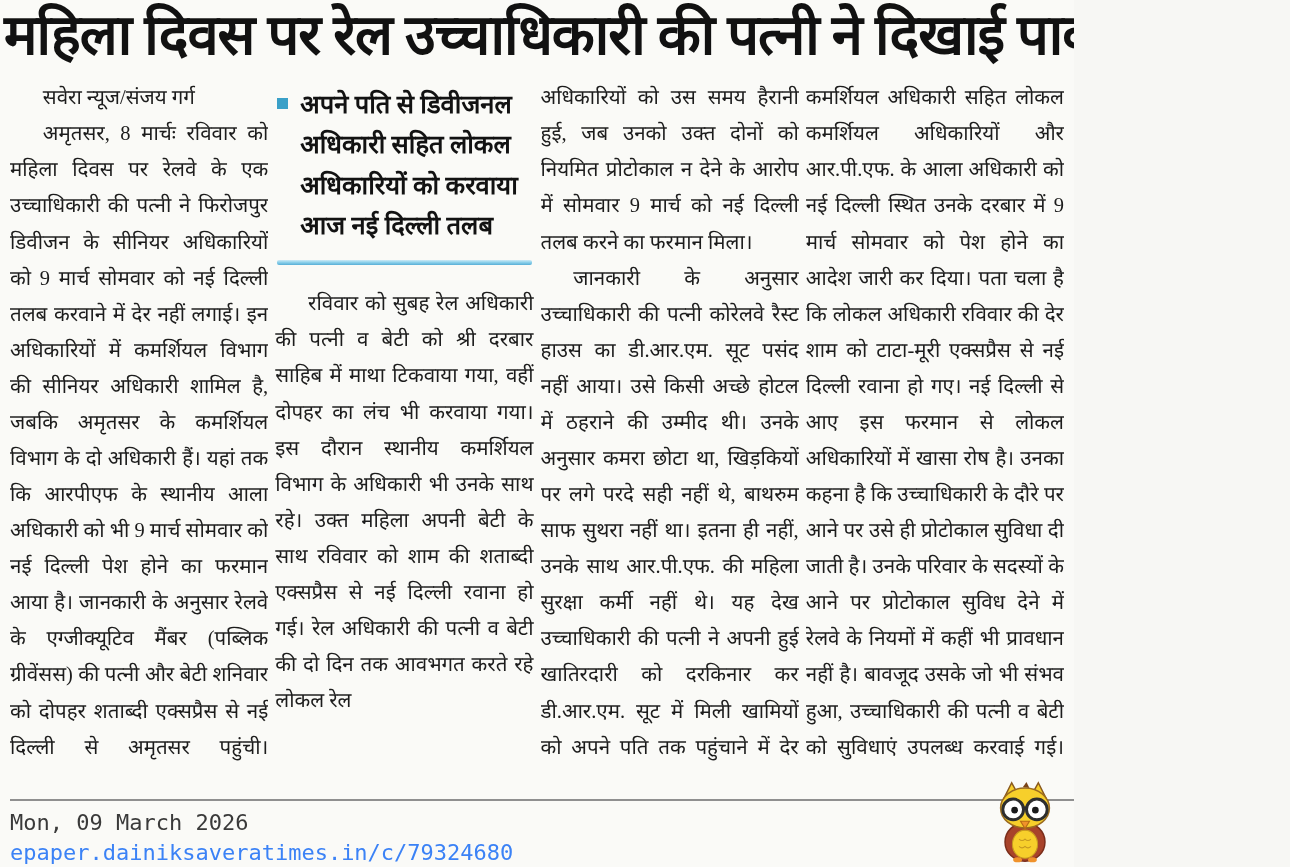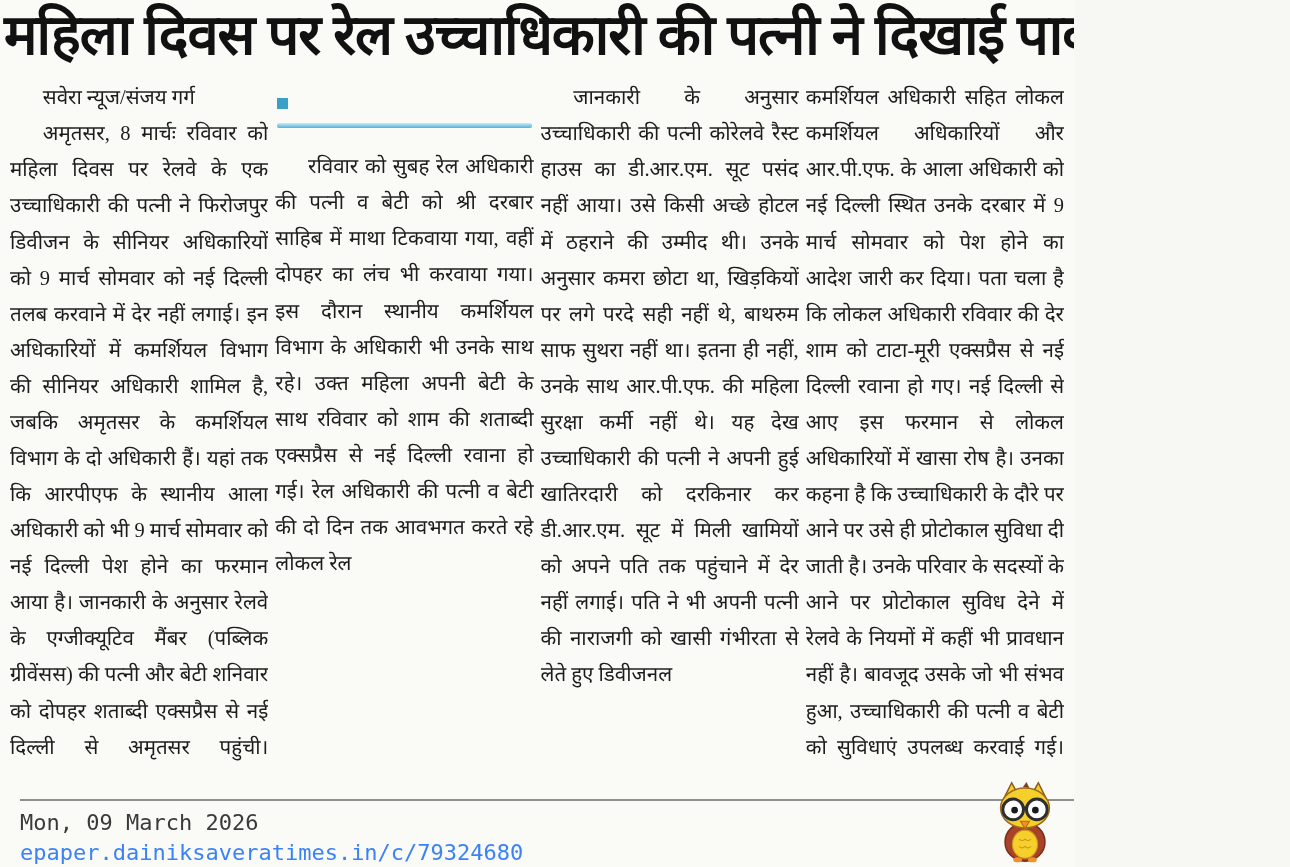--- a/index.html
+++ b/index.html
@@ -70,21 +70,21 @@
     margin: 14px 2px 20px 2px;
     background: linear-gradient(to bottom, #cdeaf6 0%, #8fd2ec 45%, #57aed6 100%);
     border-radius: 2px;
   }
   .footer {
     position: absolute;
     left: 0;
     bottom: 0;
     width: 100%;
     height: 76px;
-    padding: 8px 10px 0 20px;
+    padding: 8px 10px 0 10px;
   }
   .footer-rule {
     width: 1215px;
     border-top: 2px solid #8f8f8f;
     margin-bottom: 7px;
   }
   .footer-text {
     font-family: "DejaVu Sans Mono", "Liberation Mono", monospace;
     font-size: 22px;
     line-height: 1.35;
@@ -109,26 +109,28 @@
   <div class="columns">
 
     <div class="col">
       <p class="byline">सवेरा न्यूज/संजय गर्ग</p>
       <p class="indent">अमृतसर, 8 मार्चः रविवार को महिला दिवस पर रेलवे के एक उच्चाधिकारी की पत्नी ने फिरोजपुर डिवीजन के सीनियर अधिकारियों को 9 मार्च सोमवार को नई दिल्ली तलब करवाने में देर नहीं लगाई। इन अधिकारियों में कमर्शियल विभाग की सीनियर अधिकारी शामिल है, जबकि अमृतसर के कमर्शियल विभाग के दो अधिकारी हैं। यहां तक कि आरपीएफ के स्थानीय आला अधिकारी को भी 9 मार्च सोमवार को नई दिल्ली पेश होने का फरमान आया है।  जानकारी के अनुसार रेलवे के एग्जीक्यूटिव मैंबर (पब्लिक ग्रीवेंसस) की पत्नी और बेटी शनिवार को दोपहर शताब्दी एक्सप्रैस से नई दिल्ली से अमृतसर पहुंची। कमर्शियल विभाग के अधिकारियों ने उनको रिसीव कर रेलवे स्टेशन के रैस्टच हाउस में</p>
     </div>
 
     <div class="col">
       <div class="pullquote-wrap">
         <span class="pq-bullet"></span>
+        <div class="pullquote">अपने पति से डिवीजनल अधिकारी सहित लोकल अधिकारियों को करवाया आज नई दिल्ली तलब</div>
       </div>
       <div class="pq-rule"></div>
       <p class="indent">रविवार को सुबह रेल अधिकारी की पत्नी व बेटी को श्री दरबार साहिब में माथा टिकवाया गया, वहीं दोपहर का लंच भी करवाया गया। इस दौरान स्थानीय कमर्शियल विभाग के अधिकारी भी उनके साथ रहे। उक्त महिला अपनी बेटी के साथ रविवार को शाम की शताब्दी एक्सप्रैस से नई दिल्ली रवाना हो गई। रेल अधिकारी की पत्नी व बेटी की दो दिन तक आवभगत करते रहे लोकल रेल</p>
     </div>
 
     <div class="col">
+      <p>अधिकारियों को उस समय हैरानी हुई, जब उनको उक्त दोनों को नियमित प्रोटोकाल न देने के आरोप में सोमवार 9 मार्च को नई दिल्ली तलब करने का फरमान मिला।</p>
       <p class="indent">जानकारी के अनुसार उच्चाधिकारी की पत्नी कोरेलवे रैस्ट हाउस का डी.आर.एम. सूट पसंद नहीं आया। उसे किसी अच्छे होटल में ठहराने की उम्मीद थी। उनके अनुसार कमरा छोटा था, खिड़कियों पर लगे परदे सही नहीं थे, बाथरुम साफ सुथरा नहीं था। इतना ही नहीं, उनके साथ आर.पी.एफ. की महिला सुरक्षा कर्मी नहीं थे। यह देख उच्चाधिकारी की पत्नी ने अपनी हुई खातिरदारी को दरकिनार कर डी.आर.एम. सूट में मिली खामियों को अपने पति तक पहुंचाने में देर नहीं लगाई। पति ने भी अपनी पत्नी की नाराजगी को खासी गंभीरता से लेते हुए डिवीजनल</p>
     </div>
 
     <div class="col">
       <p>कमर्शियल अधिकारी सहित लोकल कमर्शियल अधिकारियों और आर.पी.एफ. के आला अधिकारी को नई दिल्ली स्थित उनके दरबार में 9 मार्च सोमवार को पेश होने का आदेश जारी कर दिया। पता चला है कि लोकल अधिकारी रविवार की देर शाम को टाटा-मूरी एक्सप्रैस से नई दिल्ली रवाना हो गए। नई दिल्ली से आए इस फरमान से लोकल अधिकारियों में खासा रोष है। उनका कहना है कि उच्चाधिकारी के दौरे पर आने पर उसे ही प्रोटोकाल सुविधा दी जाती है। उनके परिवार के सदस्यों के आने पर प्रोटोकाल सुविध देने में रेलवे के नियमों में कहीं भी प्रावधान नहीं है। बावजूद उसके जो भी संभव हुआ, उच्चाधिकारी की पत्नी व बेटी को सुविधाएं उपलब्ध करवाई गई। उसके बावजूद तलब करने का फरमान किसी तालिबानी फरमान से कम नहीं है।</p>
     </div>
 
   </div>
 
   <div class="footer">

